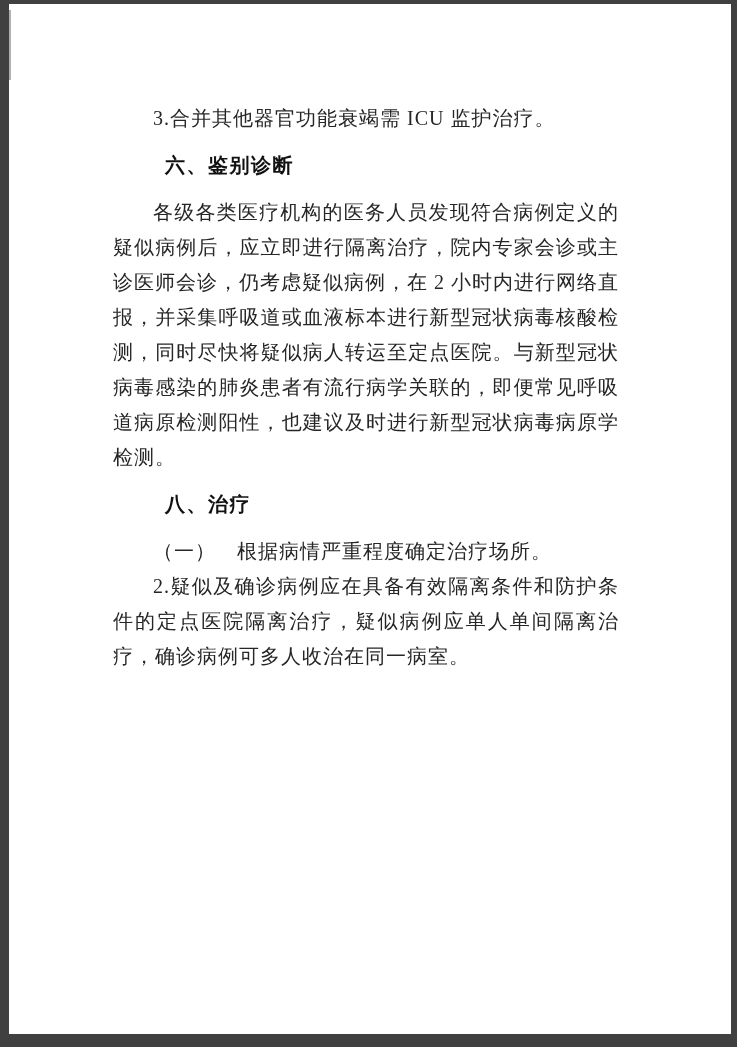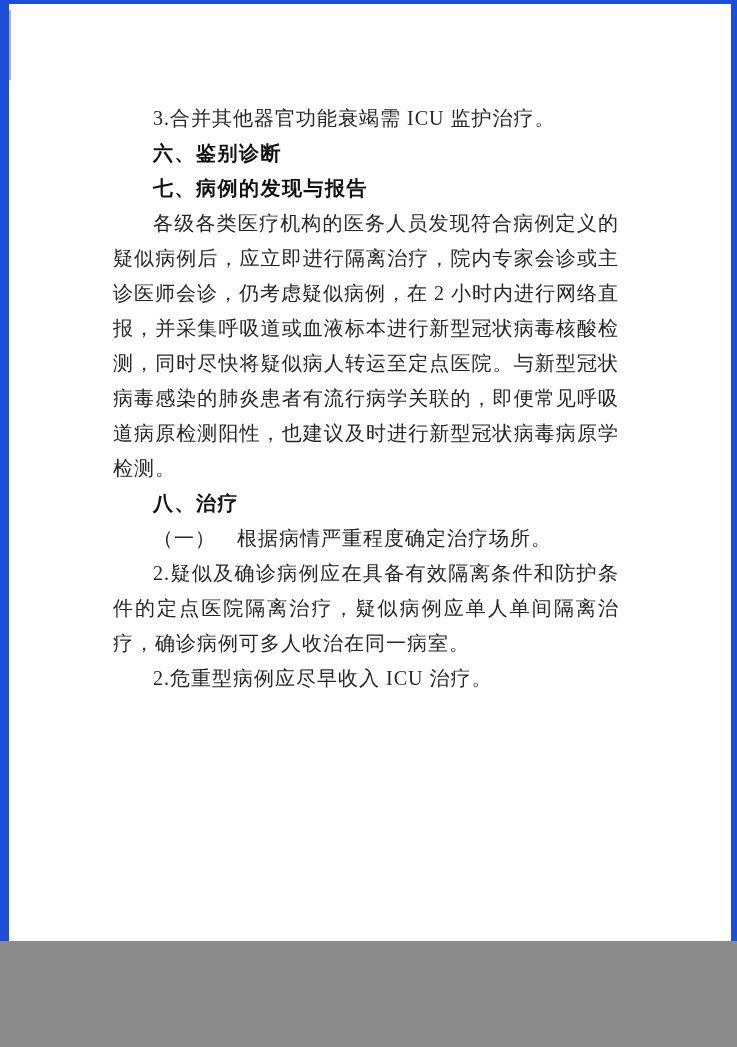--- a/index.html
+++ b/index.html
@@ -4,22 +4,22 @@
 <style>
   html, body {
     margin: 0;
     padding: 0;
     background: #8b8b8b;
     font-family: "Liberation Serif", "DejaVu Serif", serif;
   }
   .screen {
     position: relative;
     width: 737px;
-    height: 941px;
-    background: #1d4ed8;
+    height: 1047px;
+    background: #404040;
     overflow: hidden;
   }
   .paper {
     position: absolute;
     left: 9px;
     top: 4px;
     width: 722px;
     height: 1030px;
     background: #ffffff;
   }
@@ -45,39 +45,37 @@
     margin: 0;
     font-size: 20px;
     line-height: 35px;
     letter-spacing: 1px;
     text-align: justify;
     text-justify: inter-character;
     text-indent: 2em;
     font-family: "Liberation Serif", "DejaVu Serif", serif;
   }
   .heading {
-    margin: 0;
+    margin: 12px;
     font-size: 20px;
     line-height: 35px;
     letter-spacing: 1.5px;
     text-indent: 2em;
     font-weight: 700;
     color: #111111;
     font-family: "DejaVu Sans", "Liberation Sans", sans-serif;
   }
 </style>
 </head>
 <body>
 
 <div class="screen">
   <div class="paper">
     <div class="content">
       <p class="para">3.合并其他器官功能衰竭需 ICU 监护治疗。</p>
       <h2 class="heading">六、鉴别诊断</h2>
-      <h2 class="heading">七、病例的发现与报告</h2>
       <p class="para">各级各类医疗机构的医务人员发现符合病例定义的疑似病例后，应立即进行隔离治疗，院内专家会诊或主诊医师会诊，仍考虑疑似病例，在 2 小时内进行网络直报，并采集呼吸道或血液标本进行新型冠状病毒核酸检测，同时尽快将疑似病人转运至定点医院。与新型冠状病毒感染的肺炎患者有流行病学关联的，即便常见呼吸道病原检测阳性，也建议及时进行新型冠状病毒病原学检测。</p>
       <h2 class="heading">八、治疗</h2>
       <p class="para">（一）　根据病情严重程度确定治疗场所。</p>
       <p class="para">2.疑似及确诊病例应在具备有效隔离条件和防护条件的定点医院隔离治疗，疑似病例应单人单间隔离治疗，确诊病例可多人收治在同一病室。</p>
-      <p class="para">2.危重型病例应尽早收入 ICU 治疗。</p>
     </div>
   </div>
 </div>
 
 </body></html>

